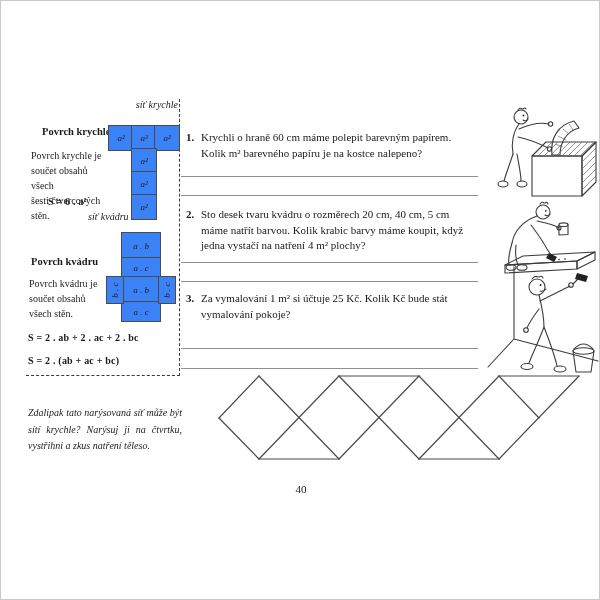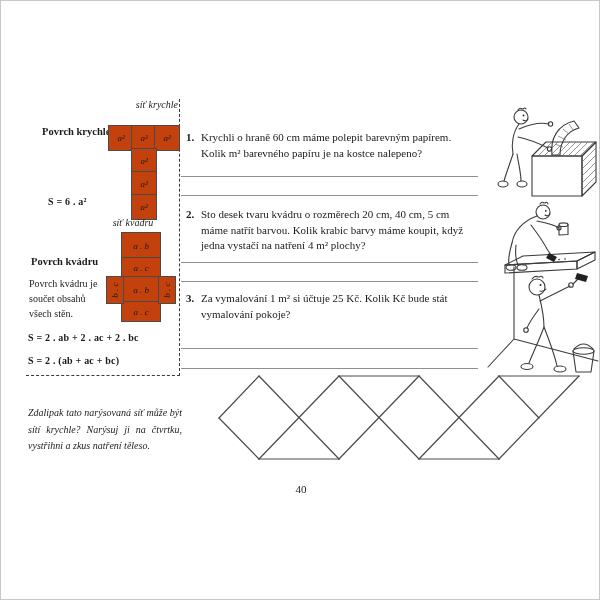--- a/index.html
+++ b/index.html
@@ -8,21 +8,21 @@
         border:1px solid #c8c8c8;box-sizing:border-box;overflow:hidden;}
   .abs{position:absolute;}
 
   
   .sidebar{position:absolute;left:25px;top:98px;width:153px;height:276px;
            border-right:1px dashed #3a3a3a;border-bottom:1px dashed #3a3a3a;}
   .net-label{font-style:italic;font-size:10px;}
   .side-head{font-weight:bold;font-size:10.5px;}
   .side-par{font-size:10px;line-height:15px;}
   .side-formula{font-weight:bold;font-size:10px;letter-spacing:.2px;}
-  .net-cell{position:absolute;border:1px solid #4a4a4a;background:#c2410c;
+  .net-cell{position:absolute;border:1px solid #4a4a4a;background:#3b82f6;
             display:flex;align-items:center;justify-content:center;
             font-style:italic;font-size:9px;}
   .net-cell .rot{transform:rotate(-90deg);white-space:nowrap;}
 
   
   .title-bar{position:absolute;left:200px;top:102px;background:#d9d9d9;
              font-weight:bold;font-size:12.5px;padding:3px 8px;white-space:nowrap;}
   .problem{position:absolute;left:185px;width:295px;font-size:11px;line-height:15.5px;}
   .pnum{position:absolute;left:0;top:0;font-weight:bold;}
   .ptext{margin-left:15px;}
@@ -54,24 +54,29 @@
 
     <div class="abs" style="left:82px;top:26px;width:71px;height:94px;">
       <div class="net-cell" style="left:0;top:0;width:24px;height:24px;">a²</div>
       <div class="net-cell" style="left:23px;top:0;width:24px;height:24px;">a²</div>
       <div class="net-cell" style="left:46px;top:0;width:24px;height:24px;">a²</div>
       <div class="net-cell" style="left:23px;top:23px;width:24px;height:24px;">a²</div>
       <div class="net-cell" style="left:23px;top:46px;width:24px;height:24px;">a²</div>
       <div class="net-cell" style="left:23px;top:69px;width:24px;height:24px;">a²</div>
     </div>
 
+    <div class="abs side-par" style="left:5px;top:49px;width:78px;">
+      <div>Povrch krychle je</div>
+      <div>součet obsahů všech</div>
+      <div>šesti čtvercových stěn.</div>
+    </div>
 
     <div class="abs side-formula" style="left:22px;top:97px;">S = 6 . a²</div>
 
-    <div class="abs net-label" style="left:62px;top:118px;width:90px;text-align:center;">síť kvádru</div>
+    <div class="abs net-label" style="left:62px;top:112px;width:90px;text-align:left;">síť kvádru</div>
 
     <div class="abs" style="left:80px;top:133px;width:68px;height:89px;">
       <div class="net-cell" style="left:15px;top:0;width:38px;height:26px;">a . b</div>
       <div class="net-cell" style="left:15px;top:25px;width:38px;height:20px;">a . c</div>
       <div class="net-cell" style="left:15px;top:44px;width:38px;height:26px;">a . b</div>
       <div class="net-cell" style="left:15px;top:69px;width:38px;height:19px;">a . c</div>
       <div class="net-cell" style="left:0;top:44px;width:16px;height:26px;">
         <span class="rot">b . c</span>
       </div>
       <div class="net-cell" style="left:52px;top:44px;width:16px;height:26px;">

